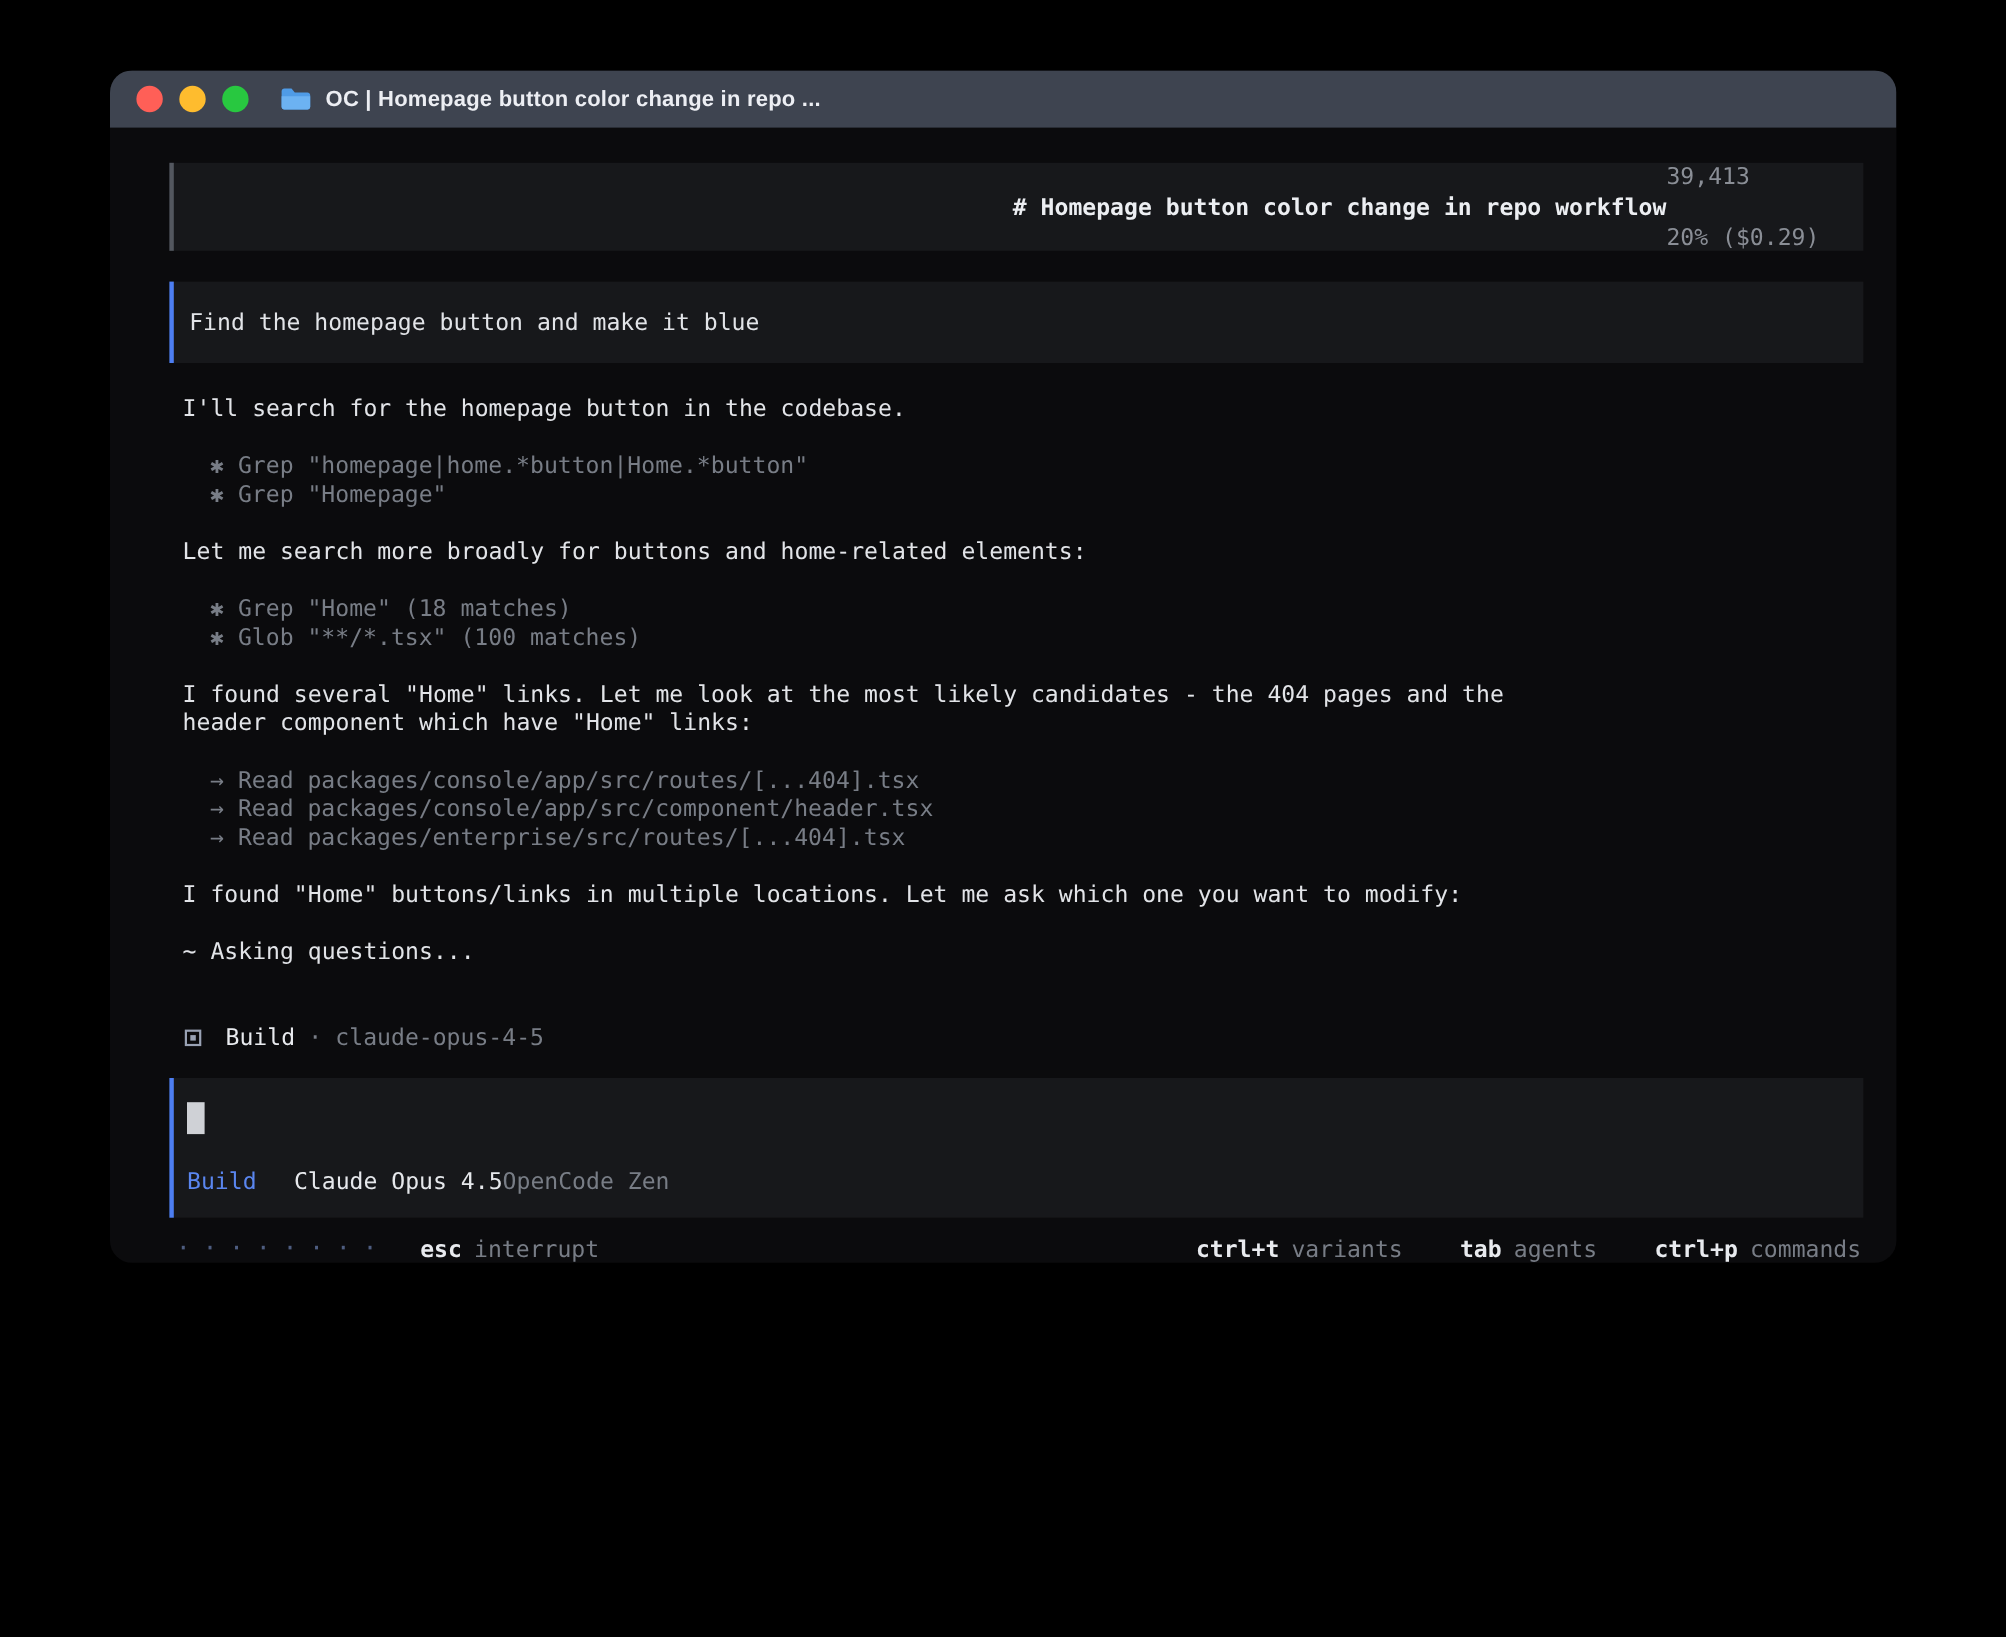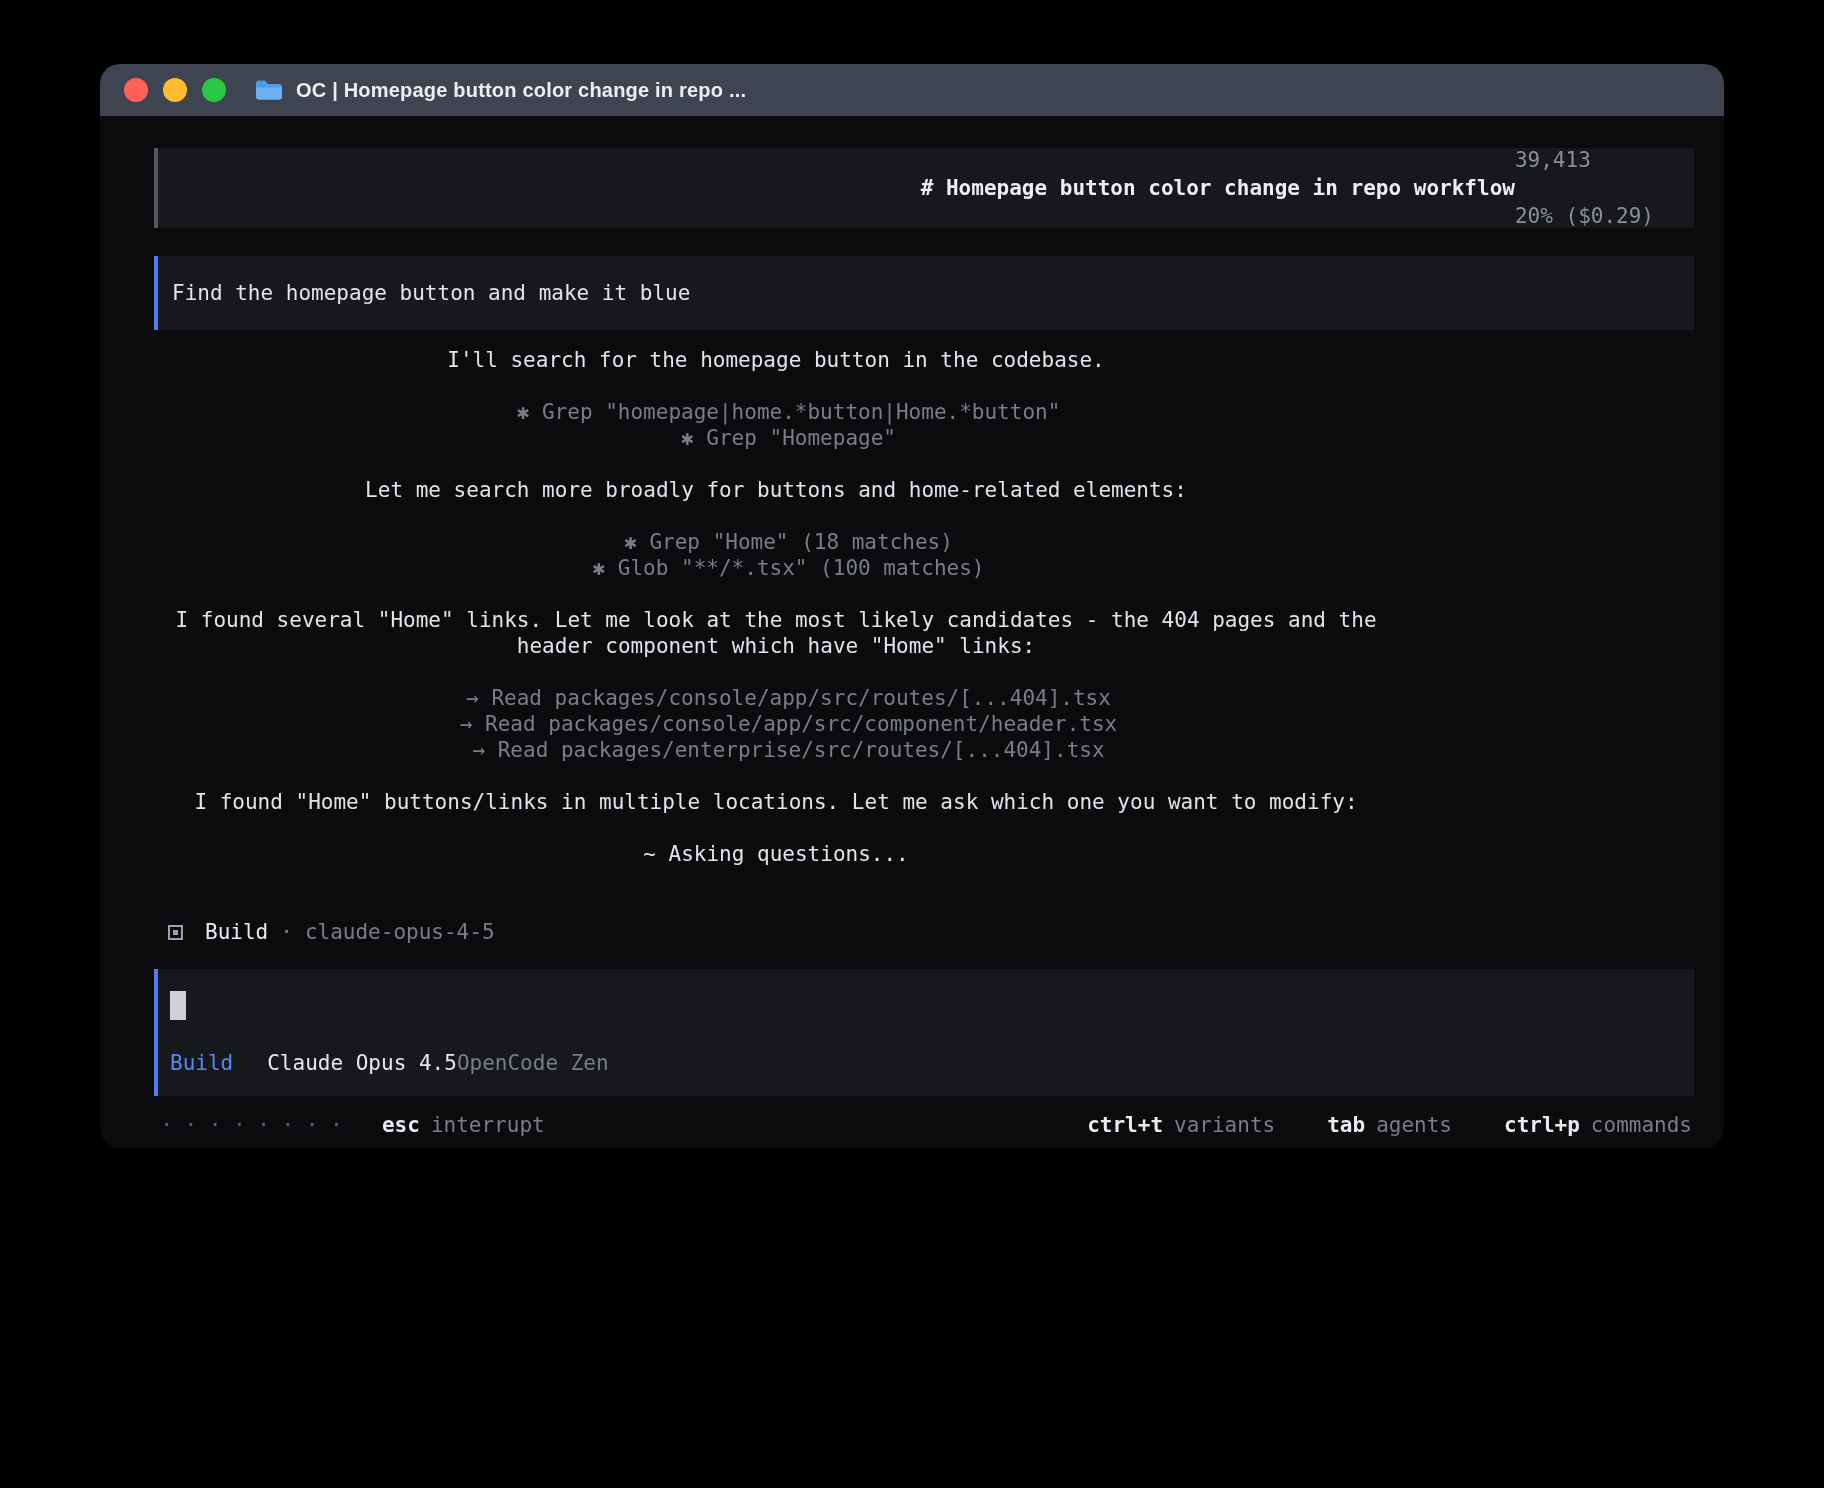--- a/index.html
+++ b/index.html
@@ -39,21 +39,21 @@
   .header-block {
     border-left-color:#53575f;
     height:80px; display:flex; align-items:center; justify-content:flex-end;
     padding:0 40px;
   }
   .session-title { font-weight:bold; color:#eceef2; }
   .session-stats { display:flex; gap:30px; color:#8a8e96;flex-direction:column; }
 
   .user-block { margin-top:28px; padding:24px 14px; color:#e2e4e8; }
 
-  .conversation { margin-top:17px;text-align:center; }
+  .conversation { margin-top:28px; }
   .line { padding-left:12px; max-width:1232px; }
   .line.message { margin:26px 0; color:#e2e4e8; }
   .conversation .line:first-child { margin-top:0; }
   .line.tool { padding-left:37px; color:#787d86; }
 
   .agent-line { margin-top:26px; padding-left:14px; display:flex; align-items:center; }
   .agent-icon {
     width:15px; height:15px; border:2px solid #99a2b4; display:inline-flex;
     align-items:center; justify-content:center; margin-right:22px;
   }

